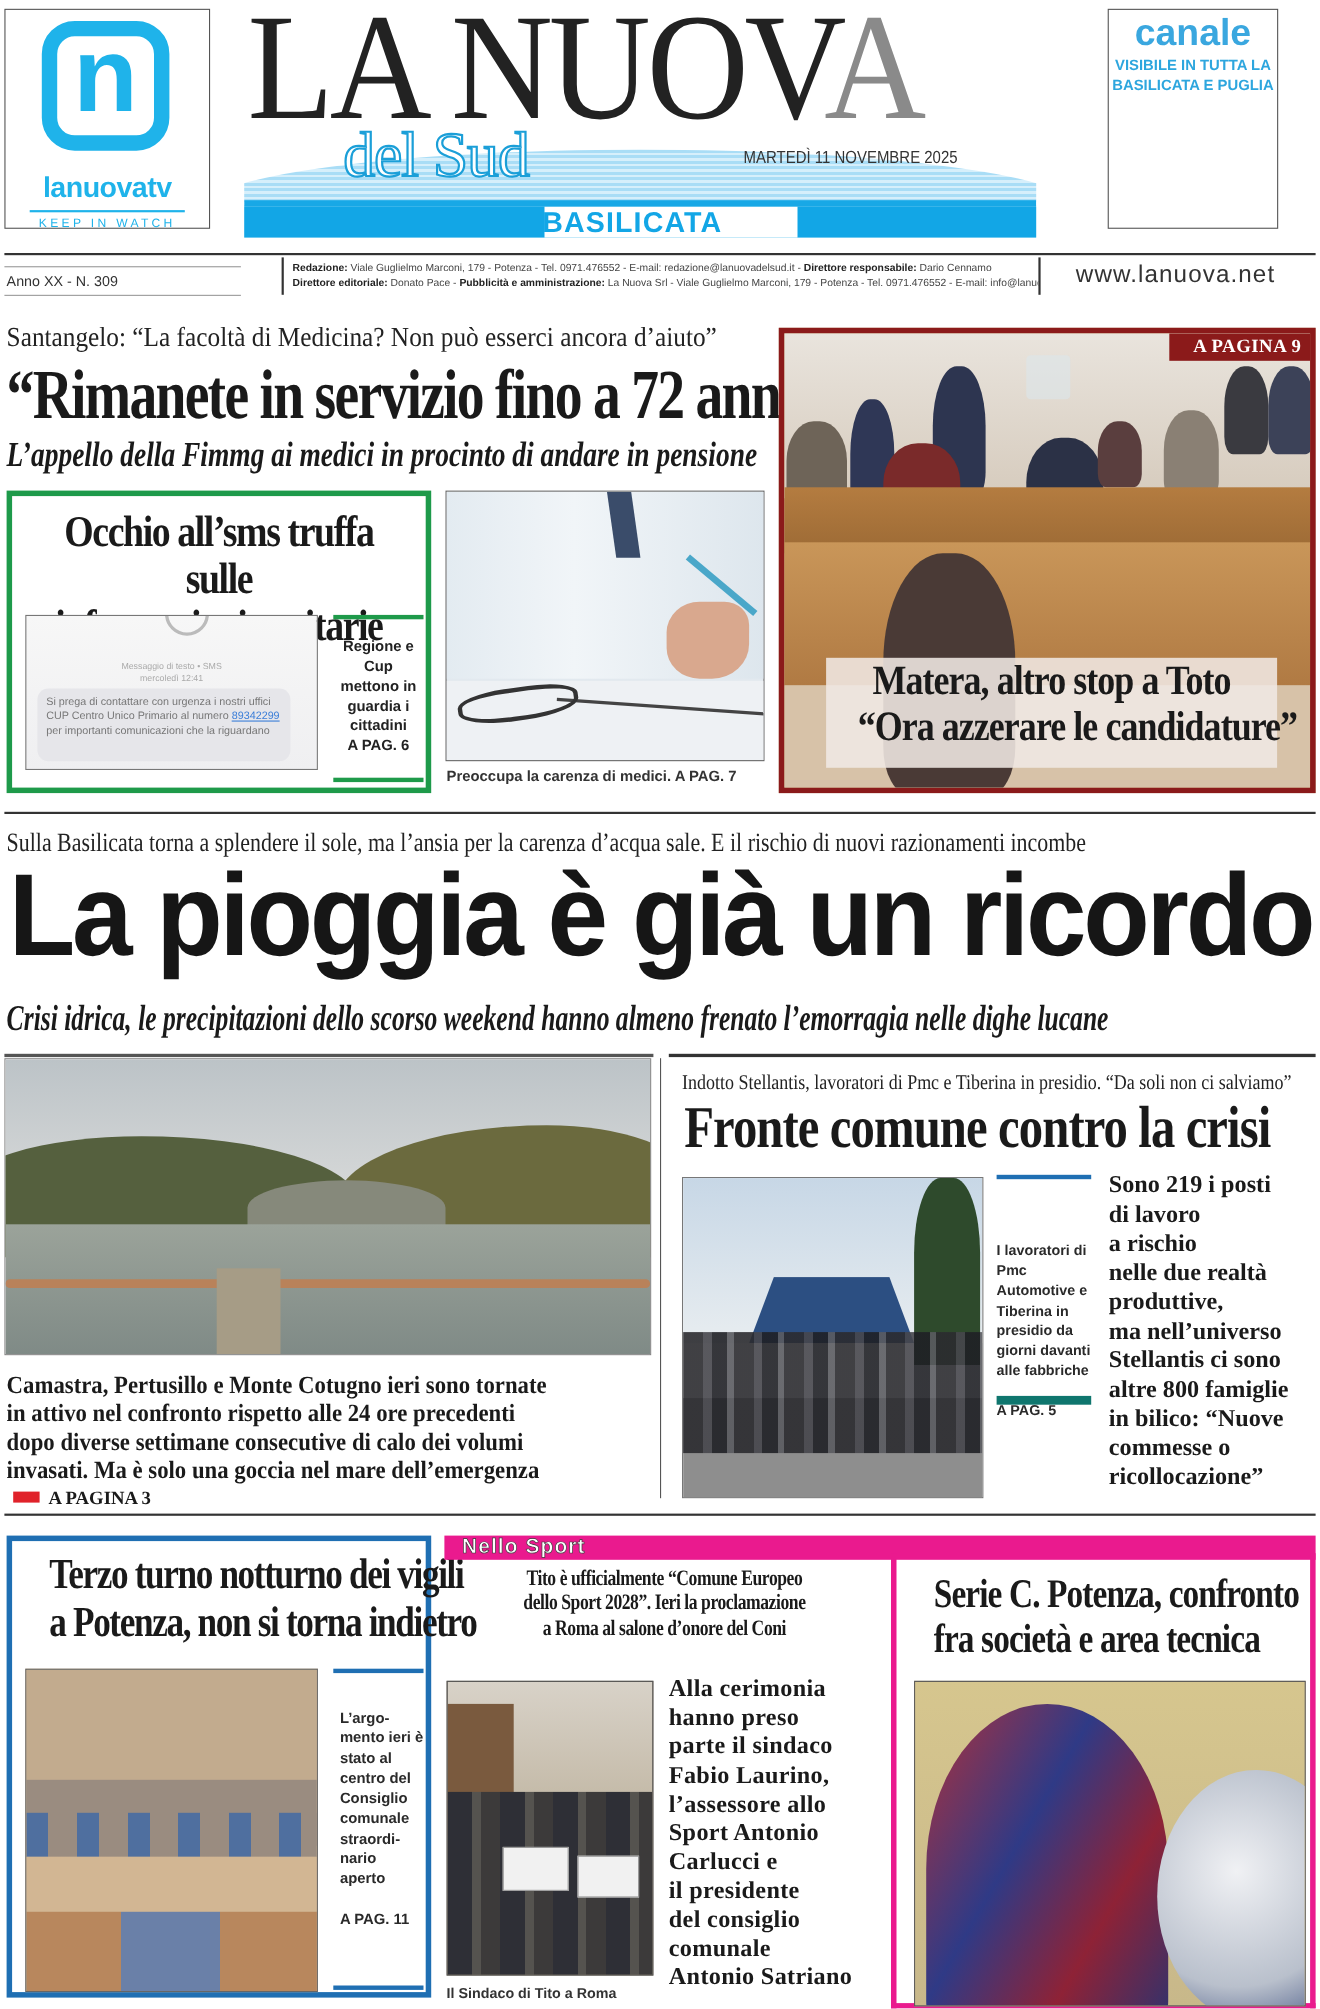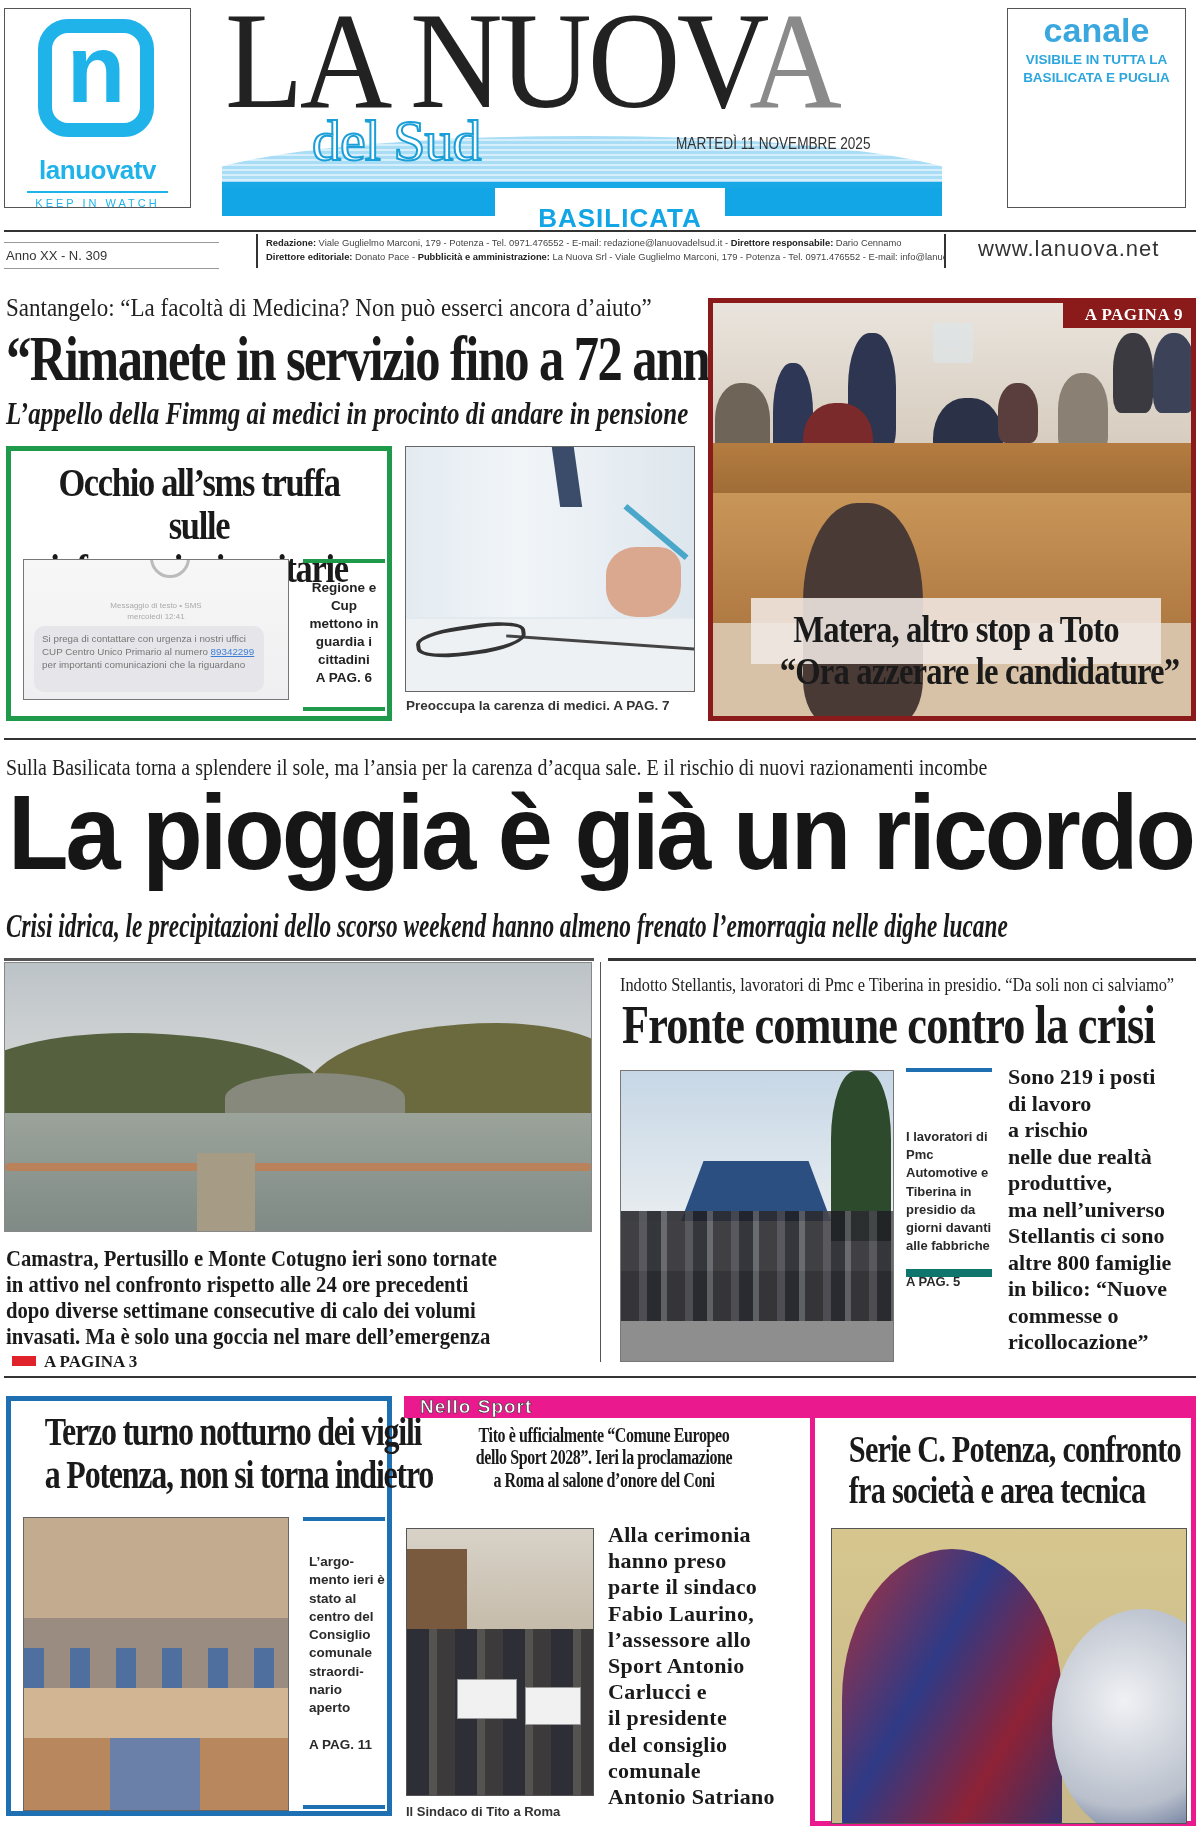--- a/index.html
+++ b/index.html
@@ -17,23 +17,23 @@
 
   .brand-title { left: 225px; top: -8px; width: 720px; font-family: "Liberation Serif", serif; font-size: 138px; font-weight: normal; letter-spacing: -4px; color: #222; line-height: 1; white-space: nowrap; transform: scaleX(0.93); transform-origin: left top; }
   .brand-title .a-gray { color: #8a8a8a; }
   .wave { left: 222px; top: 118px; width: 720px; height: 70px; overflow: hidden; }
   .wave .arc { position: absolute; left: -40px; top: 18px; width: 800px; height: 180px; border-radius: 50% 50% 0 0 / 30% 30% 0 0; background: repeating-linear-gradient(180deg, #a9ddf6 0, #a9ddf6 3px, #d6effb 3px, #d6effb 5px); }
   .wave .band { position: absolute; left: 0; right: 0; top: 64px; height: 8px; background: #18a8e6; }
   .del-sud { left: 312px; top: 112px; font-family: "Liberation Serif", serif; font-size: 58px; color: #fff; -webkit-text-stroke: 2px #1b9fd8; line-height: 1; letter-spacing: -1px; }
   .date-line { left: 676px; top: 135px; font-family: "Liberation Sans", sans-serif; font-size: 16px; color: #333; transform: scaleX(0.85); transform-origin: left top; white-space: nowrap; }
   .region-bar { left: 222px; top: 188px; width: 720px; height: 28px; background: #12a6e6; }
   .region-bar .cut { position: absolute; left: 273px; top: 0; width: 230px; height: 28px; background: #fff; }
-  .region-bar .label { position: absolute; left: 288px; top: 0; width: 220px; text-align: center; font-family: "Liberation Sans", sans-serif; font-weight: bold; font-size: 26px; color: #12a6e6; line-height: 28px; letter-spacing: 1px; margin-top: 16px; }
-
-  .ch-box { left: 1007px; top: 8px; width: 179px; height: 200px; border: 1px solid #555; background: #fff; text-align: center; }
+  .region-bar .label { position: absolute; left: 271px; top: 0; width: 220px; font-family: "Liberation Sans", sans-serif; font-weight: bold; font-size: 26px; color: #12a6e6; line-height: 28px; letter-spacing: 1px; }
+
+  .ch-box { left: 1007px; top: 8px; width: 155px; height: 200px; border: 1px solid #555; background: #fff; text-align: center; }
   .ch-box .canale { margin-top: 4px; font-family: "Liberation Sans", sans-serif; font-weight: bold; font-size: 34px; color: #3aa7df; line-height: 1; }
   .ch-box .num { font-family: "Liberation Sans", sans-serif; font-weight: bold; font-size: 100px; color: #1fb3ea; line-height: 0.95; letter-spacing: -2px; }
   .ch-box .vis { margin-top: 4px; font-family: "Liberation Sans", sans-serif; font-weight: bold; font-size: 13.5px; color: #2da6de; line-height: 1.3; }
 
   .rule-top { left: 4px; top: 230px; width: 1192px; height: 2px; background: #333; }
   .issue { left: 6px; top: 248px; font-family: "Liberation Sans", sans-serif; font-size: 13px; color: #333; }
   .issue-rule { left: 4px; top: 242px; width: 215px; height: 1px; background: #999; }
   .issue-rule2 { left: 4px; top: 268px; width: 215px; height: 1px; background: #999; }
   .credits { left: 256px; top: 234px; width: 690px; height: 34px; border-left: 2px solid #333; border-right: 2px solid #333; padding: 2px 8px; font-family: "Liberation Sans", sans-serif; font-size: 9.4px; color: #444; line-height: 14px; white-space: nowrap; overflow: hidden; }
   .credits b { color: #222; }
@@ -63,21 +63,21 @@
   .doc-photo .folder { position: absolute; left: 100px; top: 194px; width: 190px; height: 3px; background: #444; transform: rotate(4deg); }
   .doc-caption { left: 406px; top: 698px; font-family: "Liberation Sans", sans-serif; font-weight: bold; font-size: 13.5px; color: #333; white-space: nowrap; }
 
   .matera { left: 708px; top: 298px; width: 488px; height: 423px; border: 5px solid #8b1a1a; overflow: hidden; background: #c7a37b; }
   .matera .wall { position: absolute; left: 0; top: 0; width: 100%; height: 150px; background: linear-gradient(180deg, #e9e4dd 0%, #d6cbbd 100%); }
   .matera .desk1 { position: absolute; left: 0; top: 140px; width: 100%; height: 60px; background: linear-gradient(180deg, #b47c40 0%, #9c6a35 100%); }
   .matera .desk2 { position: absolute; left: 0; top: 190px; width: 100%; height: 130px; background: linear-gradient(180deg, #c99659 0%, #b07a43 100%); }
   .matera .floor { position: absolute; left: 0; top: 320px; width: 100%; height: 100px; background: #d7c2a8; }
   .matera .p { position: absolute; border-radius: 45% 45% 20% 20%; }
   .matera .badge { position: absolute; right: 0; top: 0; background: #8b1a1a; color: #fff; font-weight: bold; font-size: 17px; padding: 2px 8px 3px 22px; letter-spacing: 0.5px; }
-  .matera .cap { position: absolute; left: 38px; top: 295px; width: 410px; height: 66px; background: rgba(240,232,228,0.88); text-align: center; font-size: 38px; font-weight: bold; line-height: 42px; color: #1a1a1a; letter-spacing: -1px; padding-top: 10px; }
+  .matera .cap { position: absolute; left: 38px; top: 295px; width: 410px; height: 100px; background: rgba(240,232,228,0.88); text-align: center; font-size: 38px; font-weight: bold; line-height: 42px; color: #1a1a1a; letter-spacing: -1px; padding-top: 0; }
   .matera .cap span { display: block; transform: scaleX(0.86); white-space: nowrap; }
 
   .rule-mid { left: 4px; top: 738px; width: 1192px; height: 2px; background: #333; }
 
   
   .kicker-2 { left: 6px; top: 754px; font-size: 24px; color: #222; white-space: nowrap; transform: scaleX(0.83); transform-origin: left top; }
   .head-2 { left: 8px; top: 778px; font-family: "Liberation Sans", sans-serif; font-weight: bold; font-size: 100px; letter-spacing: -3px; color: #161616; white-space: nowrap; transform: scaleX(0.99) scaleY(1.06); transform-origin: left top; line-height: 1.02; }
   .sub-2 { left: 6px; top: 908px; font-size: 33px; font-style: italic; font-weight: bold; color: #1a1a1a; white-space: nowrap; transform: scaleX(0.705); transform-origin: left top; line-height: 1.1; }
   .rule-sec2a { left: 4px; top: 958px; width: 590px; height: 3px; background: #555; }
   .rule-sec2b { left: 608px; top: 958px; width: 588px; height: 3px; background: #333; }

